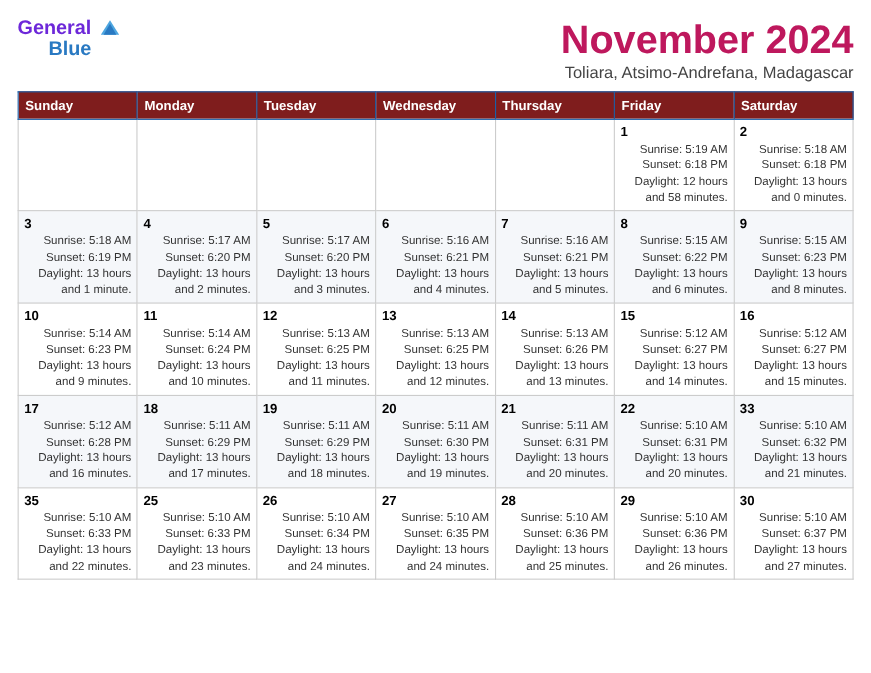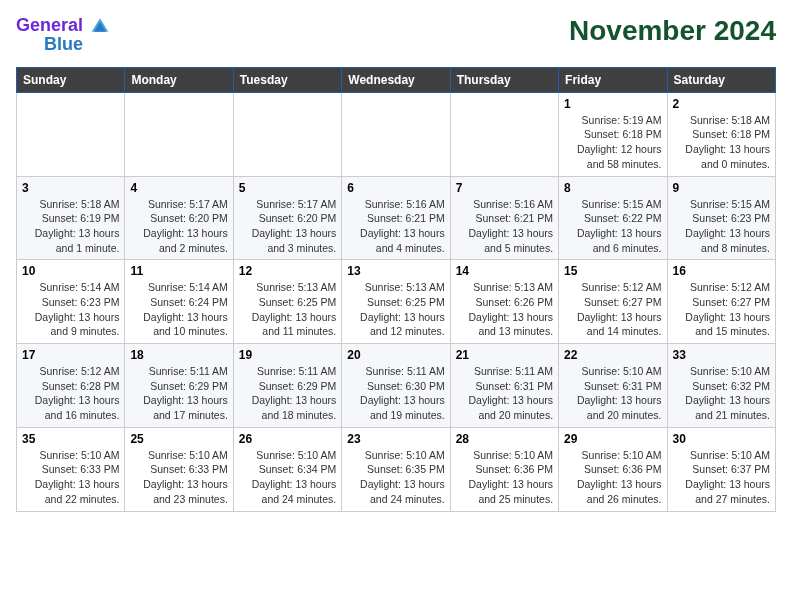--- a/index.html
+++ b/index.html
@@ -33,38 +33,38 @@
     .top-section {
       display: flex;
       align-items: flex-start;
       justify-content: space-between;
       margin-bottom: 8px;
     }
     .title-block {
       text-align: right;
     }
     .month-title {
-      font-size: 28px;
-      font-weight: bold;
-      color: #14532d;
+      font-size: 36px;
+      font-weight: bold;
+      color: #be185d;
       line-height: 1.1;
       text-align: center;
     }
     .location-subtitle {
       font-size: 15px;
       color: #444;
       margin-top: 2px;
     }
     .calendar-table {
       width: 100%;
       border-collapse: collapse;
       font-size: 11px;
     }
     .calendar-table th {
-      background-color: #404040;
+      background-color: #7f1d1d;
       color: #fff;
       text-align: left;
       padding: 5px 6px;
       font-size: 12px;
       font-weight: bold;
       border: 1px solid #1a5fa8;
     }
     .calendar-table td {
       vertical-align: top;
       border: 1px solid #ccc;
@@ -107,20 +107,21 @@
             <polygon points="12,2 22,18 2,18" fill="#4da6e0"></polygon>
             <polygon points="12,6 19,18 5,18" fill="#2979c2"></polygon>
           </svg>
         </div>
       </div>
       <div style="font-size:18px;font-weight:bold;color:#2979c2;margin-top:-2px;margin-left:28px;">Blue</div>
     </div>
   </div>
   <div class="title-block">
     <div class="month-title">November 2024</div>
+    <div class="location-subtitle">Toliara, Atsimo-Andrefana, Madagascar</div>
   </div>
 </div>
 
 <table class="calendar-table">
   <thead>
     <tr id="weekday-header">
     <th>Sunday</th>
         <th>Monday</th>
         <th>Tuesday</th>
         <th>Wednesday</th>
@@ -242,21 +243,21 @@
         </td>
         <td>
           <span class="day-number">25</span>
           <div class="day-info">Sunrise: 5:10 AM<br>Sunset: 6:33 PM<br>Daylight: 13 hours<br>and 23 minutes.</div>
         </td>
         <td>
           <span class="day-number">26</span>
           <div class="day-info">Sunrise: 5:10 AM<br>Sunset: 6:34 PM<br>Daylight: 13 hours<br>and 24 minutes.</div>
         </td>
         <td>
-          <span class="day-number">23</span>
+          <span class="day-number">27</span>
           <div class="day-info">Sunrise: 5:10 AM<br>Sunset: 6:35 PM<br>Daylight: 13 hours<br>and 24 minutes.</div>
         </td>
         <td>
           <span class="day-number">28</span>
           <div class="day-info">Sunrise: 5:10 AM<br>Sunset: 6:36 PM<br>Daylight: 13 hours<br>and 25 minutes.</div>
         </td>
         <td>
           <span class="day-number">29</span>
           <div class="day-info">Sunrise: 5:10 AM<br>Sunset: 6:36 PM<br>Daylight: 13 hours<br>and 26 minutes.</div>
         </td>

